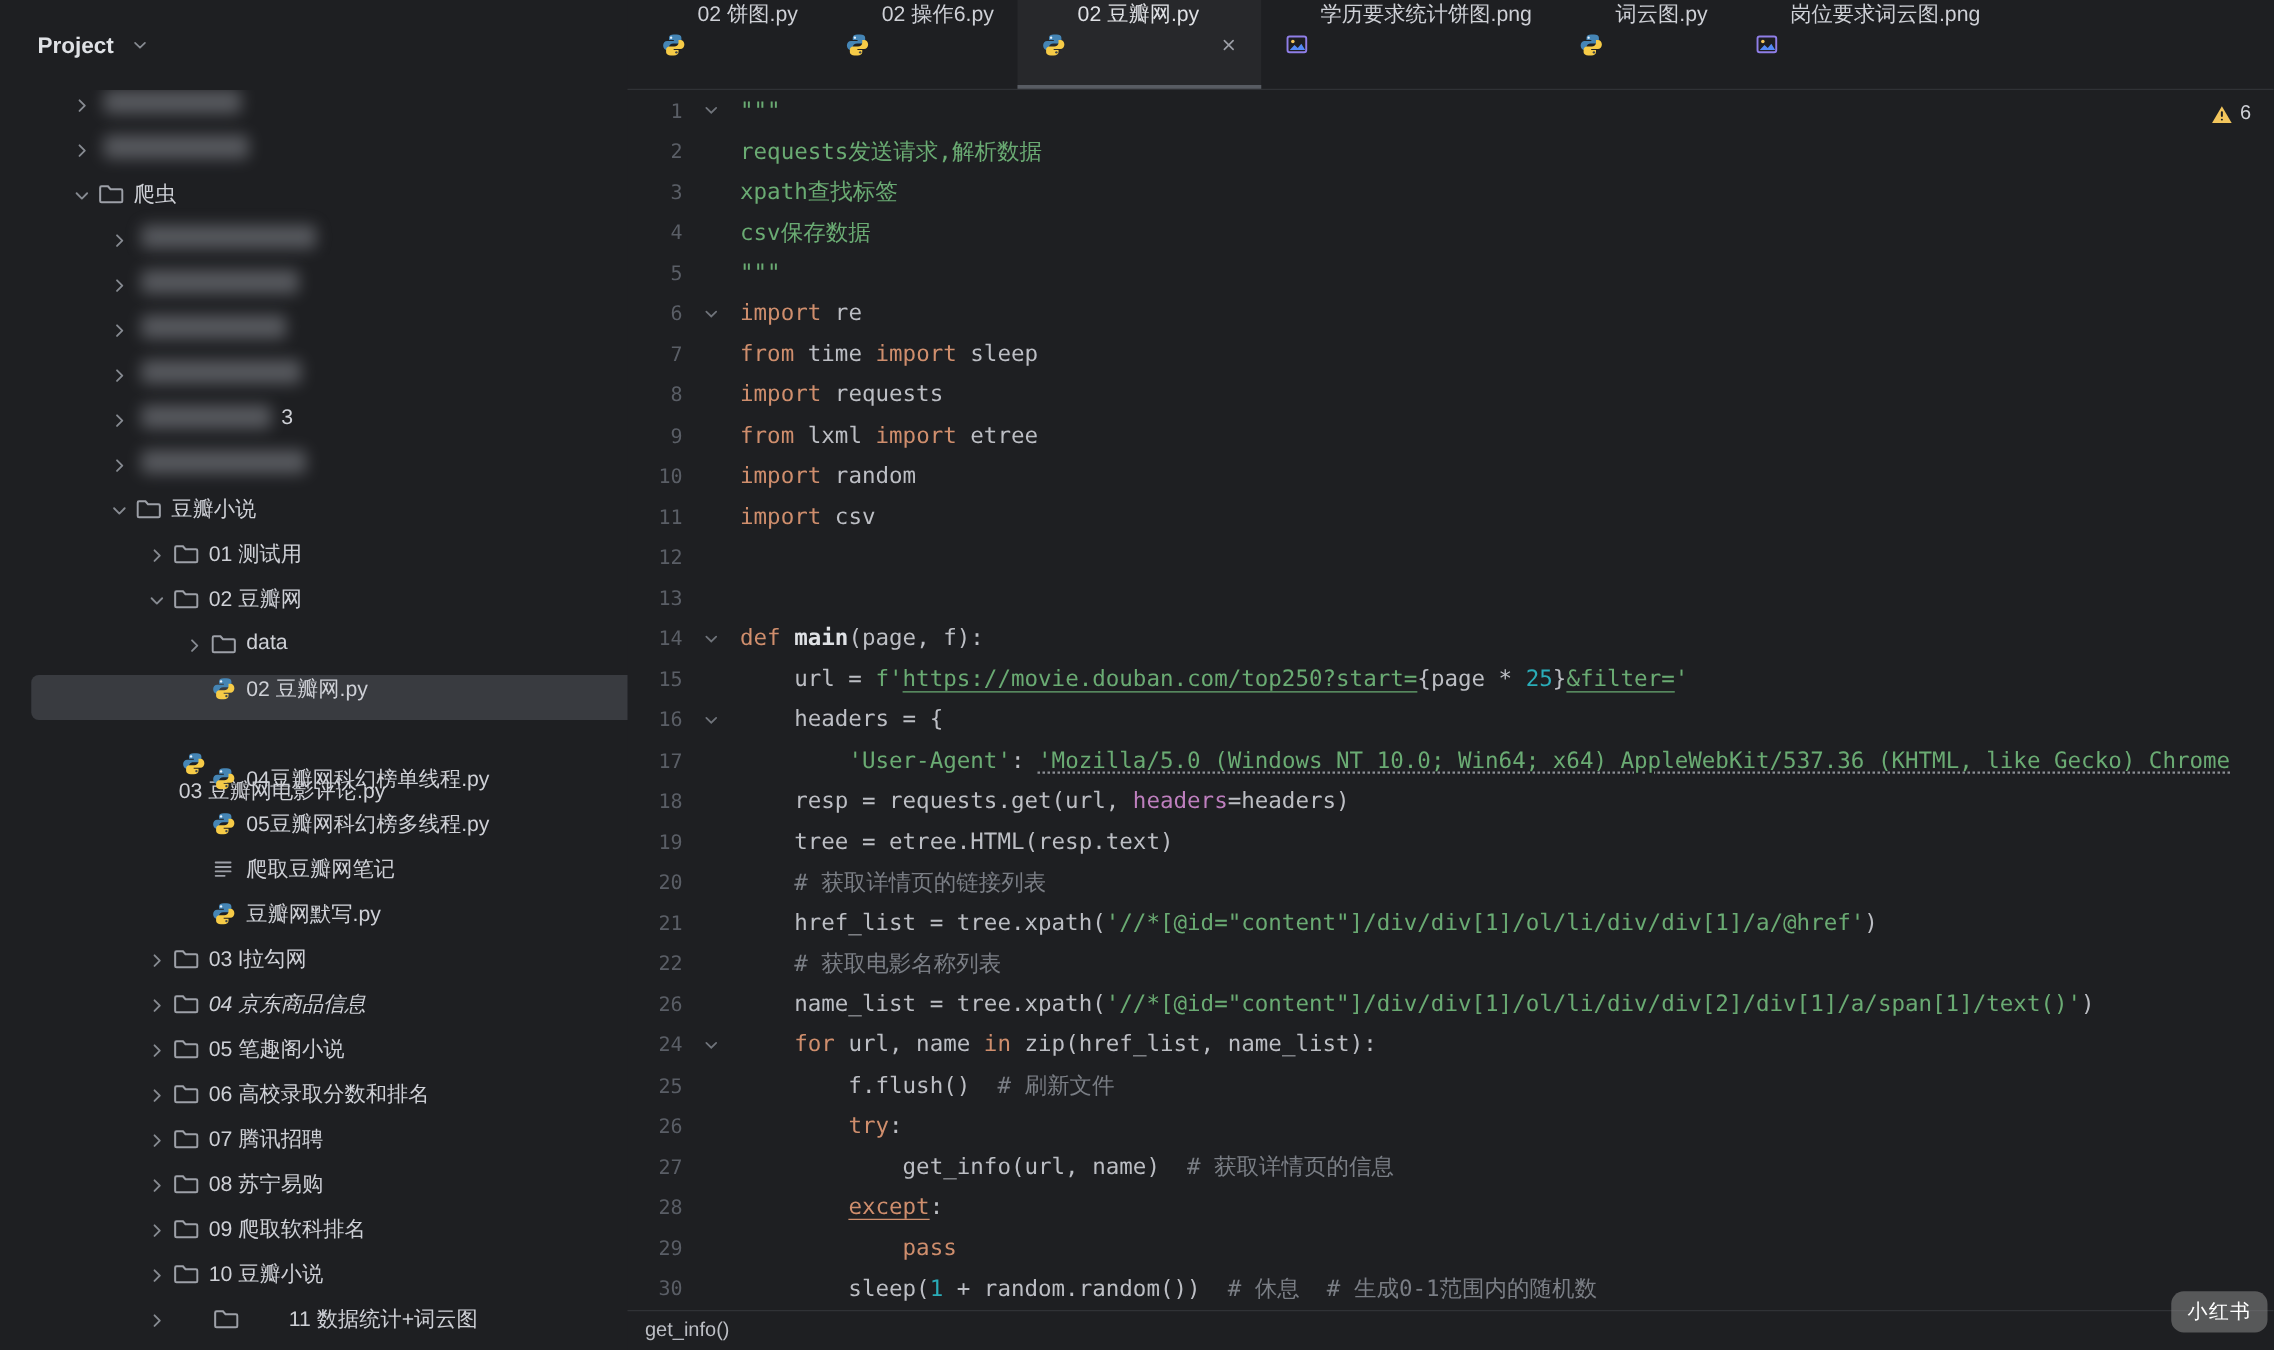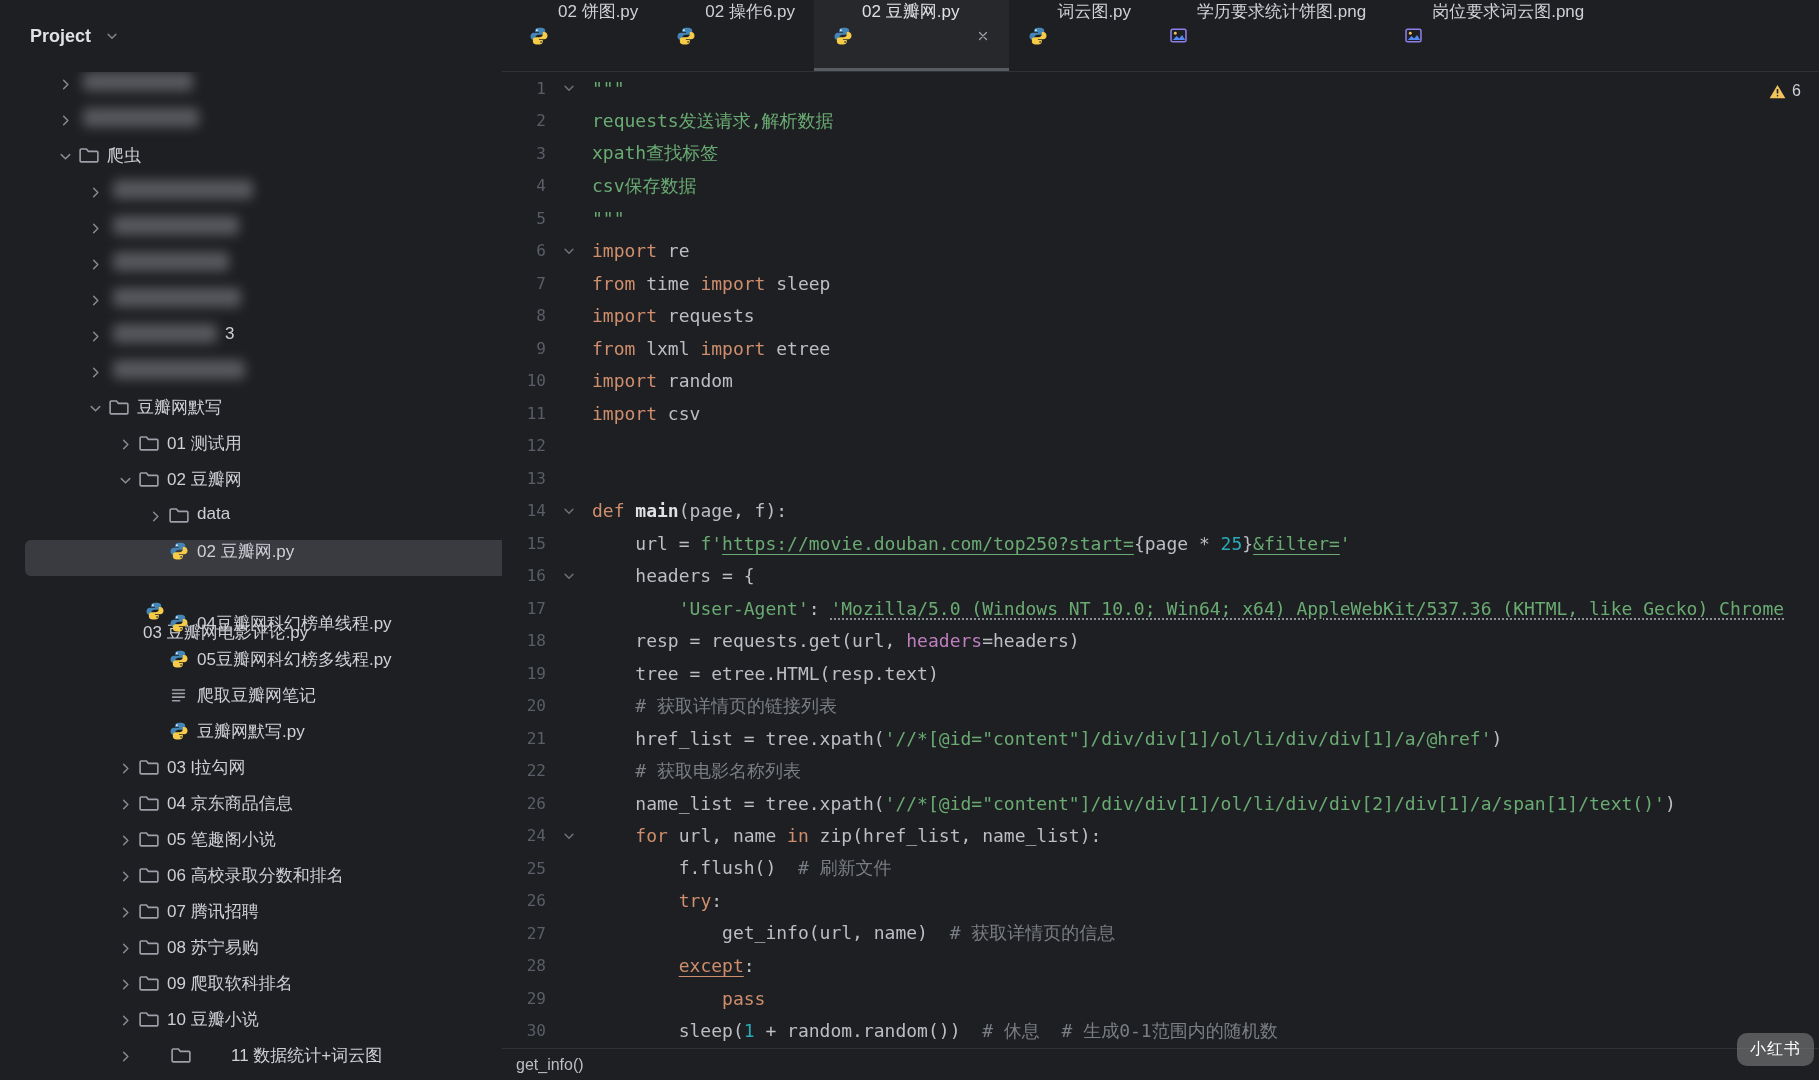--- a/index.html
+++ b/index.html
@@ -156,21 +156,21 @@
           <span class="chev">
             <svg viewBox="0 0 16 16" width="15" height="15">
               <path d="M3.5 6l4.5 4.5L12.5 6" fill="none" stroke="#868A91" stroke-width="1.6" stroke-linecap="round" stroke-linejoin="round"></path>
             </svg>
           </span>
           <span class="ticon">
             <svg viewBox="0 0 16 16" width="20" height="20">
               <path d="M1.8 3.2h4.1l1.6 1.9h6.7c.5 0 .9.4.9.9v6.6c0 .5-.4.9-.9.9H1.8c-.5 0-.9-.4-.9-.9V4.1c0-.5.4-.9.9-.9z" fill="none" stroke="#9DA0A8" stroke-width="1.3"></path>
             </svg>
           </span>
-          <span class="tlabel">豆瓣网默写</span>
+          <span class="tlabel">豆瓣小说</span>
         </div>
         <div class="trow" style="padding-left: 88px;">
           <span class="chev">
             <svg viewBox="0 0 16 16" width="15" height="15">
               <path d="M6 3.5l4.5 4.5L6 12.5" fill="none" stroke="#868A91" stroke-width="1.6" stroke-linecap="round" stroke-linejoin="round"></path>
             </svg>
           </span>
           <span class="ticon">
             <svg viewBox="0 0 16 16" width="20" height="20">
               <path d="M1.8 3.2h4.1l1.6 1.9h6.7c.5 0 .9.4.9.9v6.6c0 .5-.4.9-.9.9H1.8c-.5 0-.9-.4-.9-.9V4.1c0-.5.4-.9.9-.9z" fill="none" stroke="#9DA0A8" stroke-width="1.3"></path>
@@ -281,21 +281,21 @@
               <path d="M6 3.5l4.5 4.5L6 12.5" fill="none" stroke="#868A91" stroke-width="1.6" stroke-linecap="round" stroke-linejoin="round"></path>
             </svg>
           </span>
           <span class="ticon">
             <svg viewBox="0 0 16 16" width="20" height="20">
               <path d="M1.8 3.2h4.1l1.6 1.9h6.7c.5 0 .9.4.9.9v6.6c0 .5-.4.9-.9.9H1.8c-.5 0-.9-.4-.9-.9V4.1c0-.5.4-.9.9-.9z" fill="none" stroke="#9DA0A8" stroke-width="1.3"></path>
             </svg>
           </span>
           <span class="tlabel">03 l拉勾网</span>
         </div>
-        <div class="trow" style="padding-left: 88px;">
+        <div class="trow" style="padding-left: 88px; font-style: italic;">
           <span class="chev">
             <svg viewBox="0 0 16 16" width="15" height="15">
               <path d="M6 3.5l4.5 4.5L6 12.5" fill="none" stroke="#868A91" stroke-width="1.6" stroke-linecap="round" stroke-linejoin="round"></path>
             </svg>
           </span>
           <span class="ticon">
             <svg viewBox="0 0 16 16" width="20" height="20">
               <path d="M1.8 3.2h4.1l1.6 1.9h6.7c.5 0 .9.4.9.9v6.6c0 .5-.4.9-.9.9H1.8c-.5 0-.9-.4-.9-.9V4.1c0-.5.4-.9.9-.9z" fill="none" stroke="#9DA0A8" stroke-width="1.3"></path>
             </svg>
           </span>
@@ -428,41 +428,41 @@
               <path d="M8.05 14.7c1.8 0 3-.75 3-2.05v-1.5h-3.1v-.55h4.25c1.5 0 2.6-1.2 2.6-2.9s-1.1-2.9-2.6-2.9h-1.15v1.7c0 1.4-1.25 2.45-2.75 2.45H5.25c-1.25 0-2.15.9-2.15 2.1v1.6c0 1.3 1.35 2.05 3 2.05z" fill="#F6CB47"></path>
               <circle cx="9.7" cy="12.7" r=".75" fill="#41464C"></circle>
             </svg>
           </span>
           <span>02 豆瓣网.py</span>
           <span class="tclose">
             <svg viewBox="0 0 16 16" width="14" height="14">
               <path d="M4 4l8 8M12 4l-8 8" stroke="#9DA0A8" stroke-width="1.5" stroke-linecap="round"></path>
             </svg>
           </span>
-        </div>
-        <div class="tab">
-          <span class="tabicon">
-            <svg viewBox="0 0 16 16" width="20" height="20">
-              <path d="M7.95 1.3c-1.8 0-3 .75-3 2.05v1.5h3.1v.55H3.8C2.3 5.4 1.2 6.6 1.2 8.3s1.1 2.9 2.6 2.9h1.15V9.5c0-1.4 1.25-2.45 2.75-2.45h3.05c1.25 0 2.15-.9 2.15-2.1V3.35c0-1.3-1.35-2.05-3-2.05z" fill="#4585B5"></path>
-              <circle cx="6.3" cy="3.3" r=".75" fill="#E8F4FF"></circle>
-              <path d="M8.05 14.7c1.8 0 3-.75 3-2.05v-1.5h-3.1v-.55h4.25c1.5 0 2.6-1.2 2.6-2.9s-1.1-2.9-2.6-2.9h-1.15v1.7c0 1.4-1.25 2.45-2.75 2.45H5.25c-1.25 0-2.15.9-2.15 2.1v1.6c0 1.3 1.35 2.05 3 2.05z" fill="#F6CB47"></path>
-              <circle cx="9.7" cy="12.7" r=".75" fill="#41464C"></circle>
-            </svg>
-          </span>
-          <span>词云图.py</span>
         </div>
         <div class="tab">
           <span class="tabicon">
             <svg viewBox="0 0 16 16" width="19" height="19">
               <rect x="1.7" y="2.7" width="12.6" height="10.6" rx="1.4" fill="none" stroke="#8F7EE7" stroke-width="1.3"></rect>
               <circle cx="5.3" cy="6.1" r="1.2" fill="#F2C55C"></circle>
               <path d="M3.2 11.8l3.2-3.4 2.2 2.1 2.4-2.9 2.6 4.2z" fill="#548AF7"></path>
             </svg>
           </span>
           <span>学历要求统计饼图.png</span>
+        </div>
+        <div class="tab">
+          <span class="tabicon">
+            <svg viewBox="0 0 16 16" width="20" height="20">
+              <path d="M7.95 1.3c-1.8 0-3 .75-3 2.05v1.5h3.1v.55H3.8C2.3 5.4 1.2 6.6 1.2 8.3s1.1 2.9 2.6 2.9h1.15V9.5c0-1.4 1.25-2.45 2.75-2.45h3.05c1.25 0 2.15-.9 2.15-2.1V3.35c0-1.3-1.35-2.05-3-2.05z" fill="#4585B5"></path>
+              <circle cx="6.3" cy="3.3" r=".75" fill="#E8F4FF"></circle>
+              <path d="M8.05 14.7c1.8 0 3-.75 3-2.05v-1.5h-3.1v-.55h4.25c1.5 0 2.6-1.2 2.6-2.9s-1.1-2.9-2.6-2.9h-1.15v1.7c0 1.4-1.25 2.45-2.75 2.45H5.25c-1.25 0-2.15.9-2.15 2.1v1.6c0 1.3 1.35 2.05 3 2.05z" fill="#F6CB47"></path>
+              <circle cx="9.7" cy="12.7" r=".75" fill="#41464C"></circle>
+            </svg>
+          </span>
+          <span>词云图.py</span>
         </div>
         <div class="tab">
           <span class="tabicon">
             <svg viewBox="0 0 16 16" width="19" height="19">
               <rect x="1.7" y="2.7" width="12.6" height="10.6" rx="1.4" fill="none" stroke="#8F7EE7" stroke-width="1.3"></rect>
               <circle cx="5.3" cy="6.1" r="1.2" fill="#F2C55C"></circle>
               <path d="M3.2 11.8l3.2-3.4 2.2 2.1 2.4-2.9 2.6 4.2z" fill="#548AF7"></path>
             </svg>
           </span>
           <span>岗位要求词云图.png</span>

